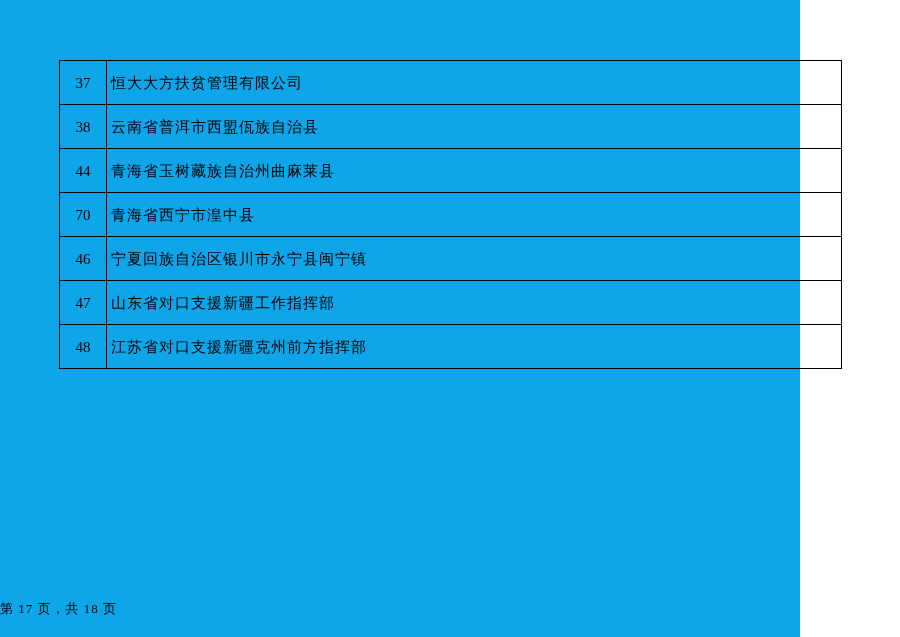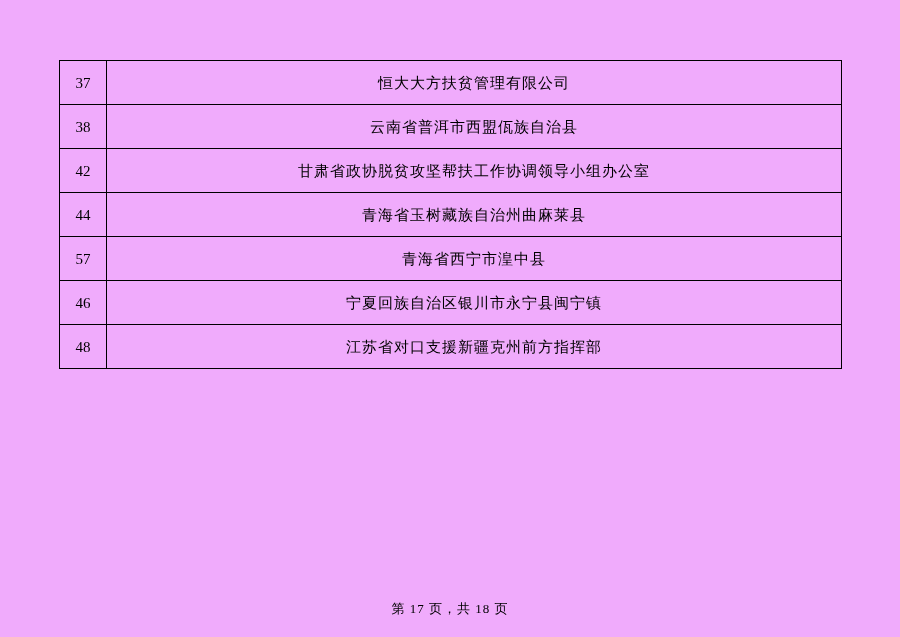--- a/index.html
+++ b/index.html
@@ -9,23 +9,23 @@
   body {
     width: 900px;
     height: 637px;
     background: #ffffff;
     font-family: "Liberation Serif", "DejaVu Serif", serif;
     color: #000000;
     overflow: hidden;
   }
   .page {
     position: relative;
-    width: 900px;
+    width: 800px;
     height: 637px;
-    background: #f0abfc;
+    background: #0ea5e9;
     box-sizing: border-box;
   }
   .table-wrap {
     position: absolute;
     left: 59px;
     top: 60px;
     width: 783px;
   }
   table.doc-table {
     border-collapse: collapse;
@@ -39,30 +39,29 @@
     font-size: 15px;
     line-height: 1.2;
     color: #000000;
   }
   td.col-num {
     width: 38px;
     text-align: center;
     font-family: "Liberation Serif", "DejaVu Serif", serif;
   }
   td.col-name {
-    text-align: center;
     letter-spacing: 1px;
     font-family: "Liberation Serif", "DejaVu Serif", serif;
   }
   .footer {
     position: absolute;
     left: 0;
     top: 600px;
     width: 900px;
-    text-align: center;
+    text-align: left;
     font-size: 13px;
     letter-spacing: 1px;
     color: #000000;
     font-family: "Liberation Serif", "DejaVu Serif", serif;
   }
 </style>
 </head>
 <body>
 
 <div class="page">
@@ -72,34 +71,34 @@
       <tbody>
         <tr>
           <td class="col-num">37</td>
           <td class="col-name">恒大大方扶贫管理有限公司</td>
         </tr>
         <tr>
           <td class="col-num">38</td>
           <td class="col-name">云南省普洱市西盟佤族自治县</td>
         </tr>
         <tr>
-          <td class="col-num">42</td>
-          <td class="col-name">甘肃省政协脱贫攻坚帮扶工作协调领导小组办公室</td>
-        </tr>
-        <tr>
           <td class="col-num">44</td>
           <td class="col-name">青海省玉树藏族自治州曲麻莱县</td>
         </tr>
         <tr>
-          <td class="col-num">57</td>
+          <td class="col-num">70</td>
           <td class="col-name">青海省西宁市湟中县</td>
         </tr>
         <tr>
           <td class="col-num">46</td>
           <td class="col-name">宁夏回族自治区银川市永宁县闽宁镇</td>
+        </tr>
+        <tr>
+          <td class="col-num">47</td>
+          <td class="col-name">山东省对口支援新疆工作指挥部</td>
         </tr>
         <tr>
           <td class="col-num">48</td>
           <td class="col-name">江苏省对口支援新疆克州前方指挥部</td>
         </tr>
       </tbody>
     </table>
   </div>
 
   <div class="footer">第 17 页，共 18 页</div>

